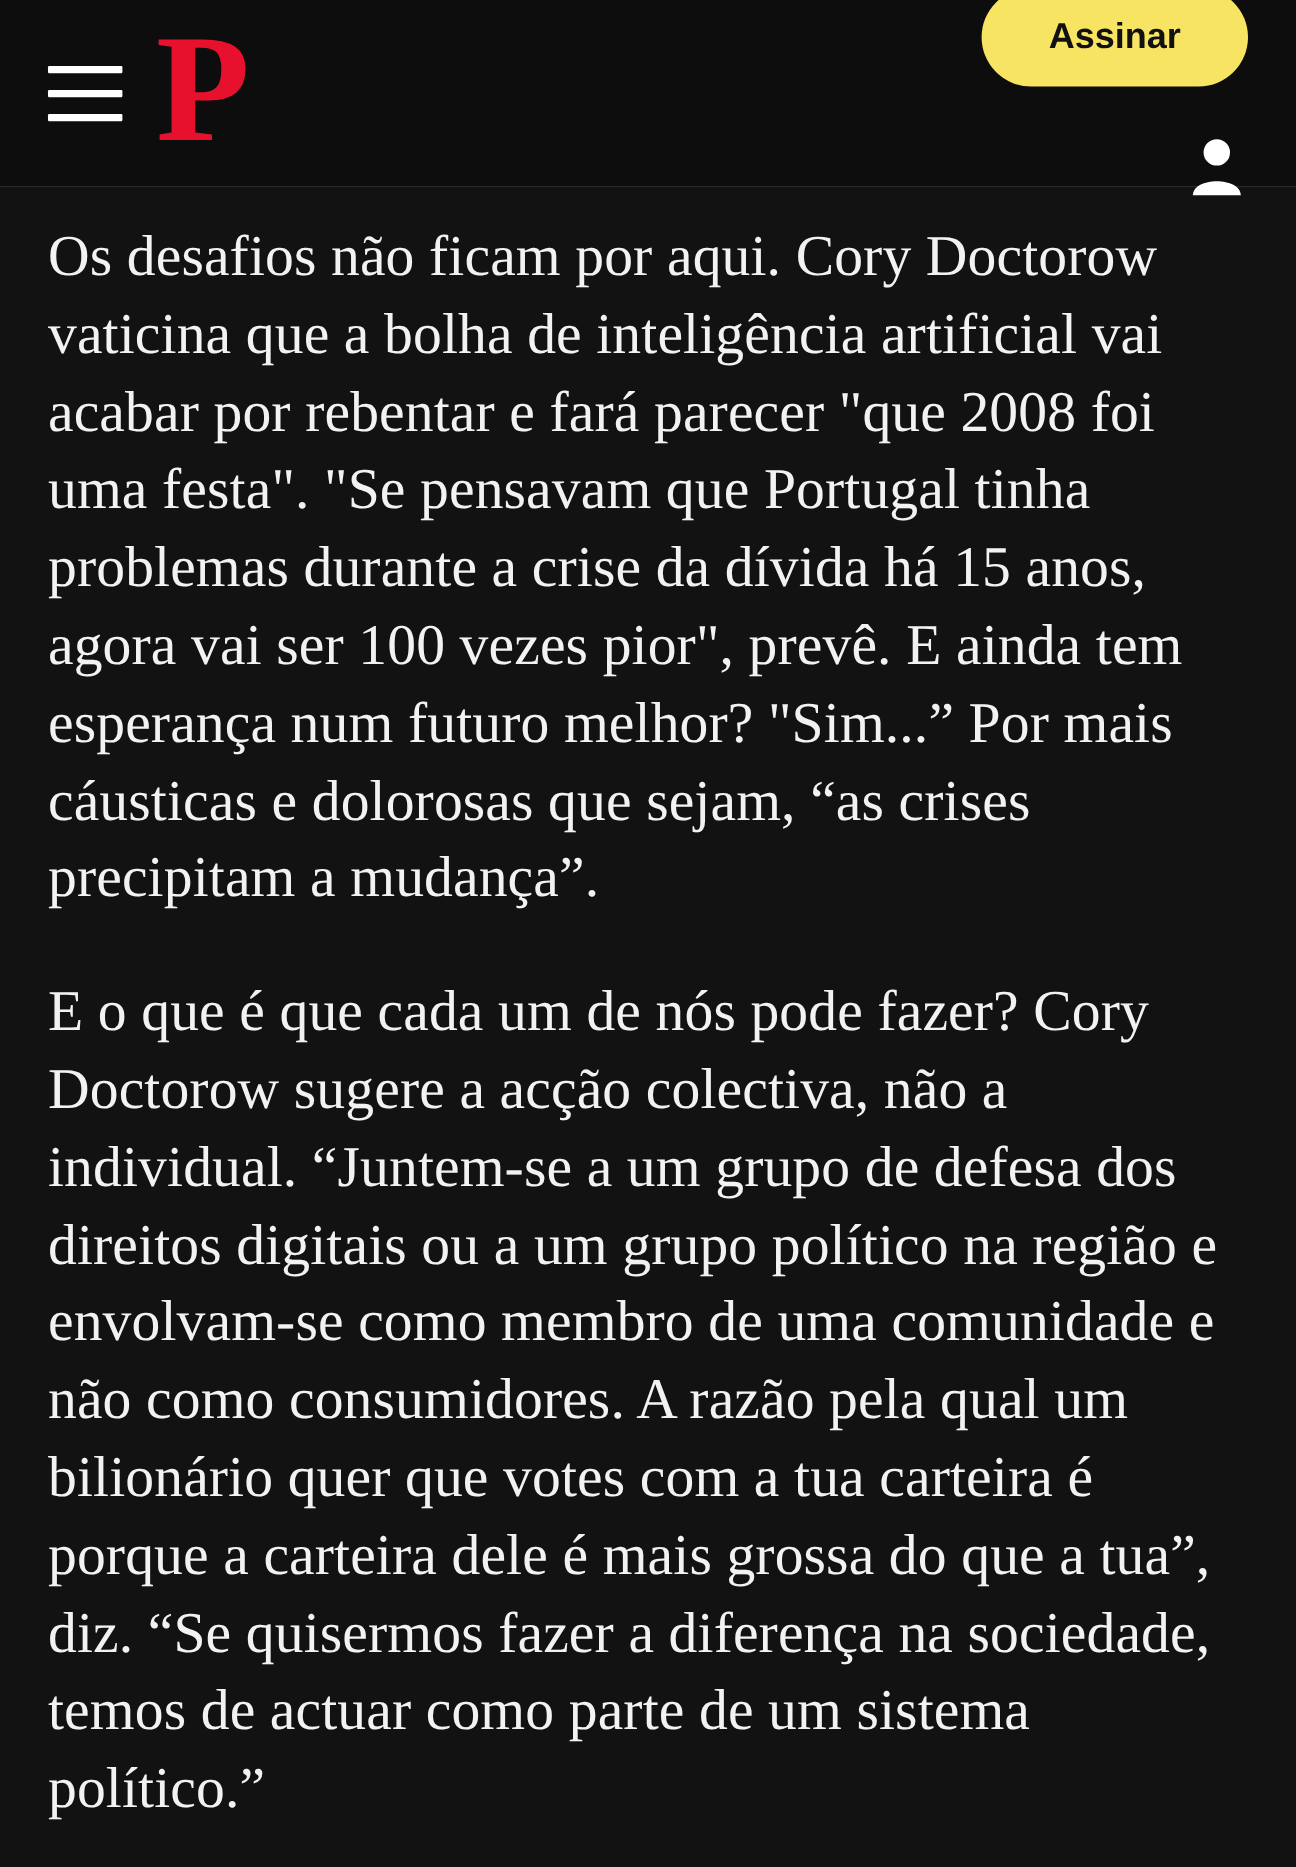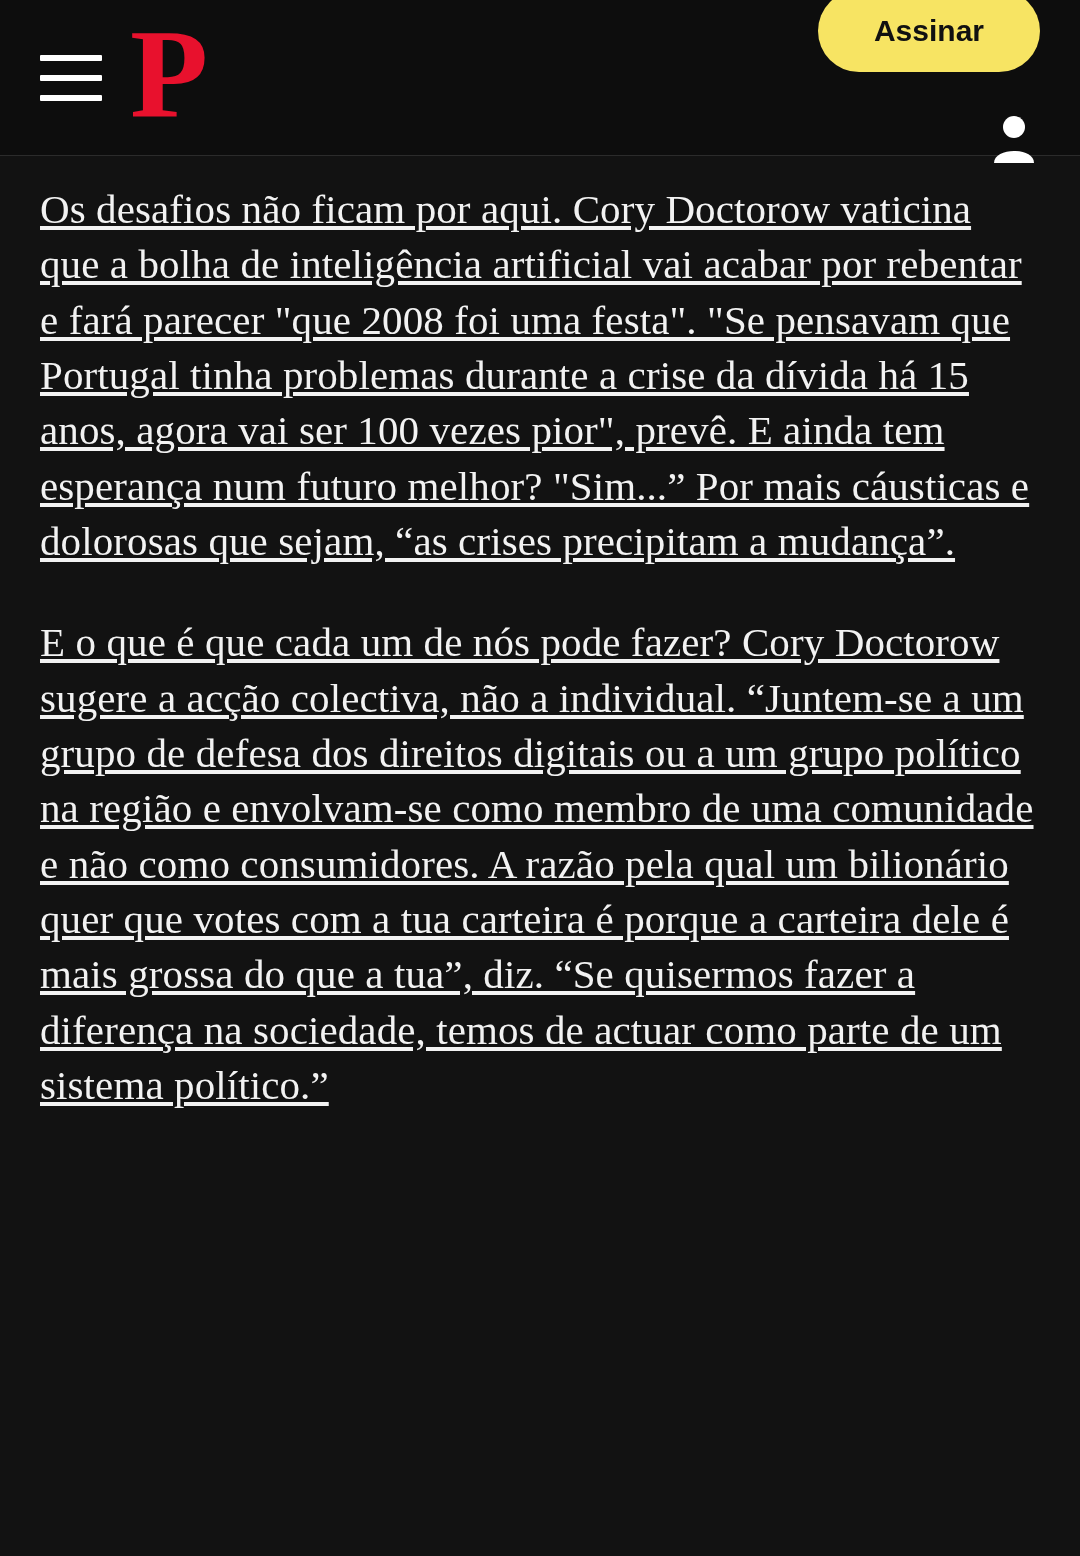--- a/index.html
+++ b/index.html
@@ -78,26 +78,25 @@
     justify-content: center;
     cursor: pointer;
   }
 
   
   .article {
     padding: 26px 40px 0 40px;
   }
   .article p {
     font-family: "Liberation Serif", serif;
-    font-size: 41px;
+    font-size: 48px;
     line-height: 1.35;
     color: #f2f2f2;
     margin-bottom: 46px;
     letter-spacing: 0.1px;
-    text-decoration: underline;
   }
 </style>
 </head>
 <body>
 
 <div class="header">
 
   <div class="hamburger">
     <span></span>
     <span></span>

